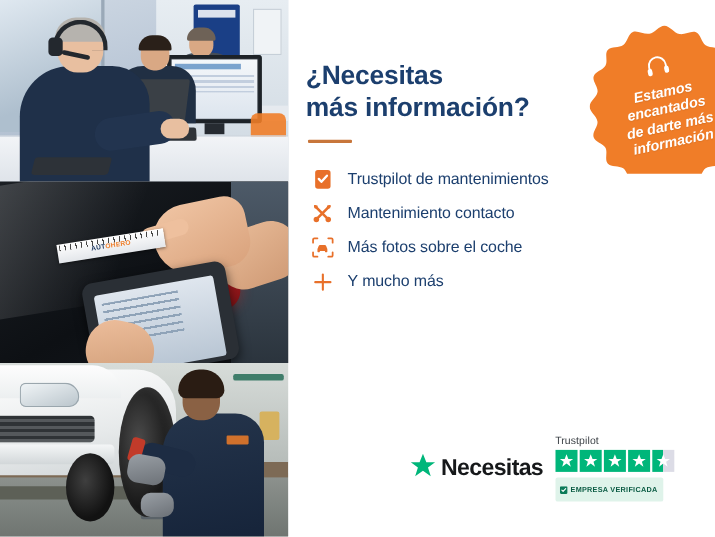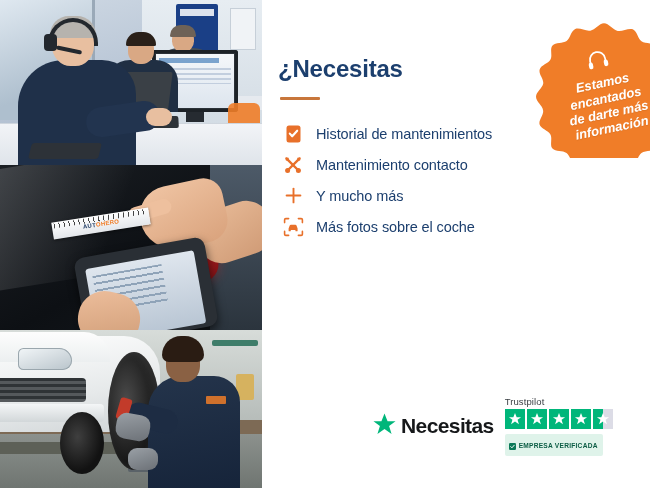--- a/index.html
+++ b/index.html
@@ -507,34 +507,35 @@
       <div class="tool"></div>
       <div class="m-glove"></div>
       <div class="m-glove2"></div>
     </div>
   </div>
 
   <div class="content">
 
     <h1 class="headline">
       <span>¿Necesitas</span>
+      <span class="l2">más información?</span>
     </h1>
 
     <div class="rule"></div>
 
     <ul class="features">
 
       <li class="feature">
         <span class="feat-ico">
           <svg width="17" height="20" viewBox="0 0 17 20">
             <rect x="1.5" y="1.5" width="14" height="17" rx="2.5" fill="#e8702a"></rect>
             <path d="M4.8 9.6l2.4 2.7 5-5.6" stroke="#ffffff" stroke-width="2.1" fill="none" stroke-linecap="round" stroke-linejoin="round"></path>
           </svg>
         </span>
-        <span class="feat-label">Historial de mantenimientos</span>
+        <span class="feat-label">Trustpilot de mantenimientos</span>
       </li>
 
       <li class="feature">
         <span class="feat-ico">
           <svg width="20" height="20" viewBox="0 0 20 20">
             <g stroke="#e8702a" stroke-width="2.4" stroke-linecap="round" fill="none">
               <path d="M3.6 3.6L15 15"></path>
               <path d="M16.4 3.6L5 15"></path>
             </g>
             <path d="M2.4 2.4l3.2.4.5 3.1-3.2-.5z" fill="#e8702a"></path>
@@ -542,43 +543,43 @@
             <circle cx="15.4" cy="15.6" r="2.5" fill="#e8702a"></circle>
             <circle cx="4.6" cy="15.6" r="2.5" fill="#e8702a"></circle>
           </svg>
         </span>
         <span class="feat-label">Mantenimiento contacto</span>
       </li>
 
 
       <li class="feature">
         <span class="feat-ico">
-          <svg width="19" height="19" viewBox="0 0 19 19">
-            <g stroke="#e8702a" stroke-width="1.9" stroke-linecap="round">
-              <line x1="9.5" y1="2.6" x2="9.5" y2="16.4"></line>
-              <line x1="2.6" y1="9.5" x2="16.4" y2="9.5"></line>
-            </g>
-          </svg>
-        </span>
-        <span class="feat-label">Y mucho más</span>
-      </li>
-
-      <li class="feature">
-        <span class="feat-ico">
           <svg width="21" height="20" viewBox="0 0 21 20">
             <g stroke="#e8702a" stroke-width="1.6" fill="none" stroke-linecap="round">
               <path d="M1.6 5.6V2.8a1.2 1.2 0 011.2-1.2h2.8"></path>
               <path d="M19.4 5.6V2.8a1.2 1.2 0 00-1.2-1.2h-2.8"></path>
               <path d="M1.6 14.4v2.8a1.2 1.2 0 001.2 1.2h2.8"></path>
               <path d="M19.4 14.4v2.8a1.2 1.2 0 01-1.2 1.2h-2.8"></path>
             </g>
             <path d="M5.6 11.4l1.1-2.8a1.3 1.3 0 011.2-.8h4.4a1.3 1.3 0 011.2.8l1.1 2.8v2.3a.6.6 0 01-.6.6h-1a.6.6 0 01-.6-.6v-.6H7.8v.6a.6.6 0 01-.6.6h-1a.6.6 0 01-.6-.6z" fill="#e8702a"></path>
           </svg>
         </span>
         <span class="feat-label">Más fotos sobre el coche</span>
+      </li>
+
+      <li class="feature">
+        <span class="feat-ico">
+          <svg width="19" height="19" viewBox="0 0 19 19">
+            <g stroke="#e8702a" stroke-width="1.9" stroke-linecap="round">
+              <line x1="9.5" y1="2.6" x2="9.5" y2="16.4"></line>
+              <line x1="2.6" y1="9.5" x2="16.4" y2="9.5"></line>
+            </g>
+          </svg>
+        </span>
+        <span class="feat-label">Y mucho más</span>
       </li>
     </ul>
 
 
     <div class="tp">
       <div class="tp-logo">
         <span>
           <svg width="25" height="25" viewBox="0 0 24 24">
             <path d="M12 1.4l2.95 7.45H22.6l-6.2 4.6 2.4 7.55L12 16.3l-6.8 4.7 2.4-7.55-6.2-4.6h7.65z" fill="#00b67a"></path>
           </svg>

